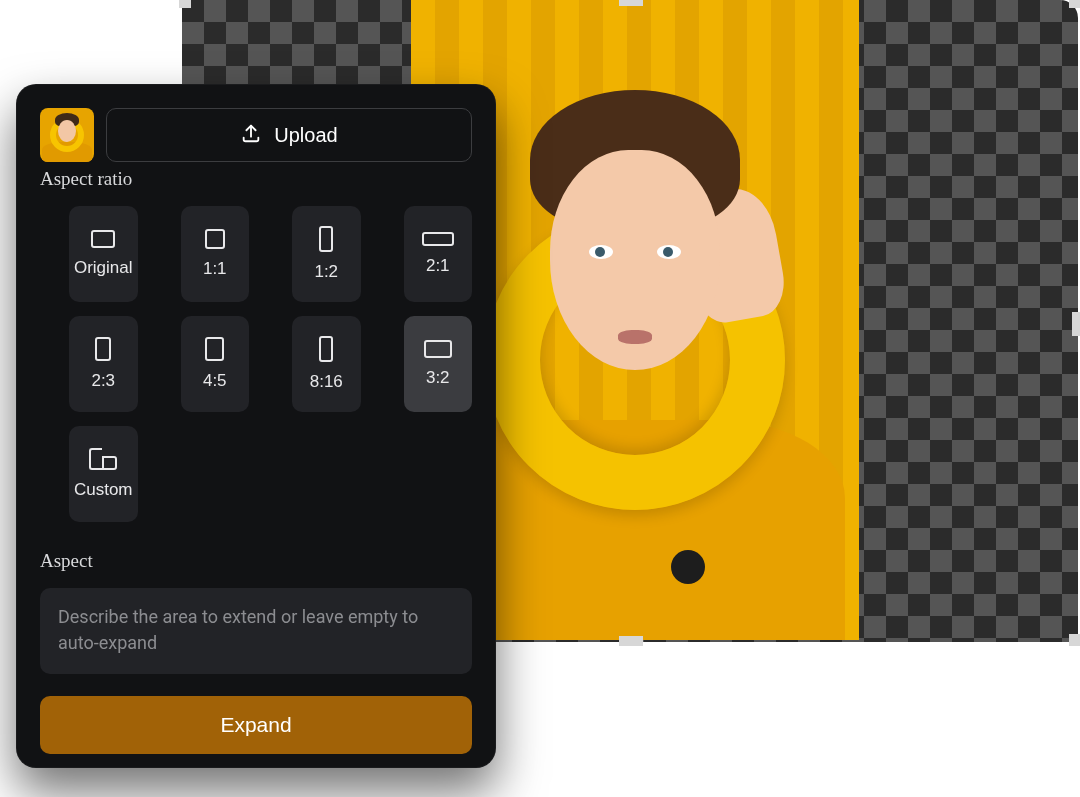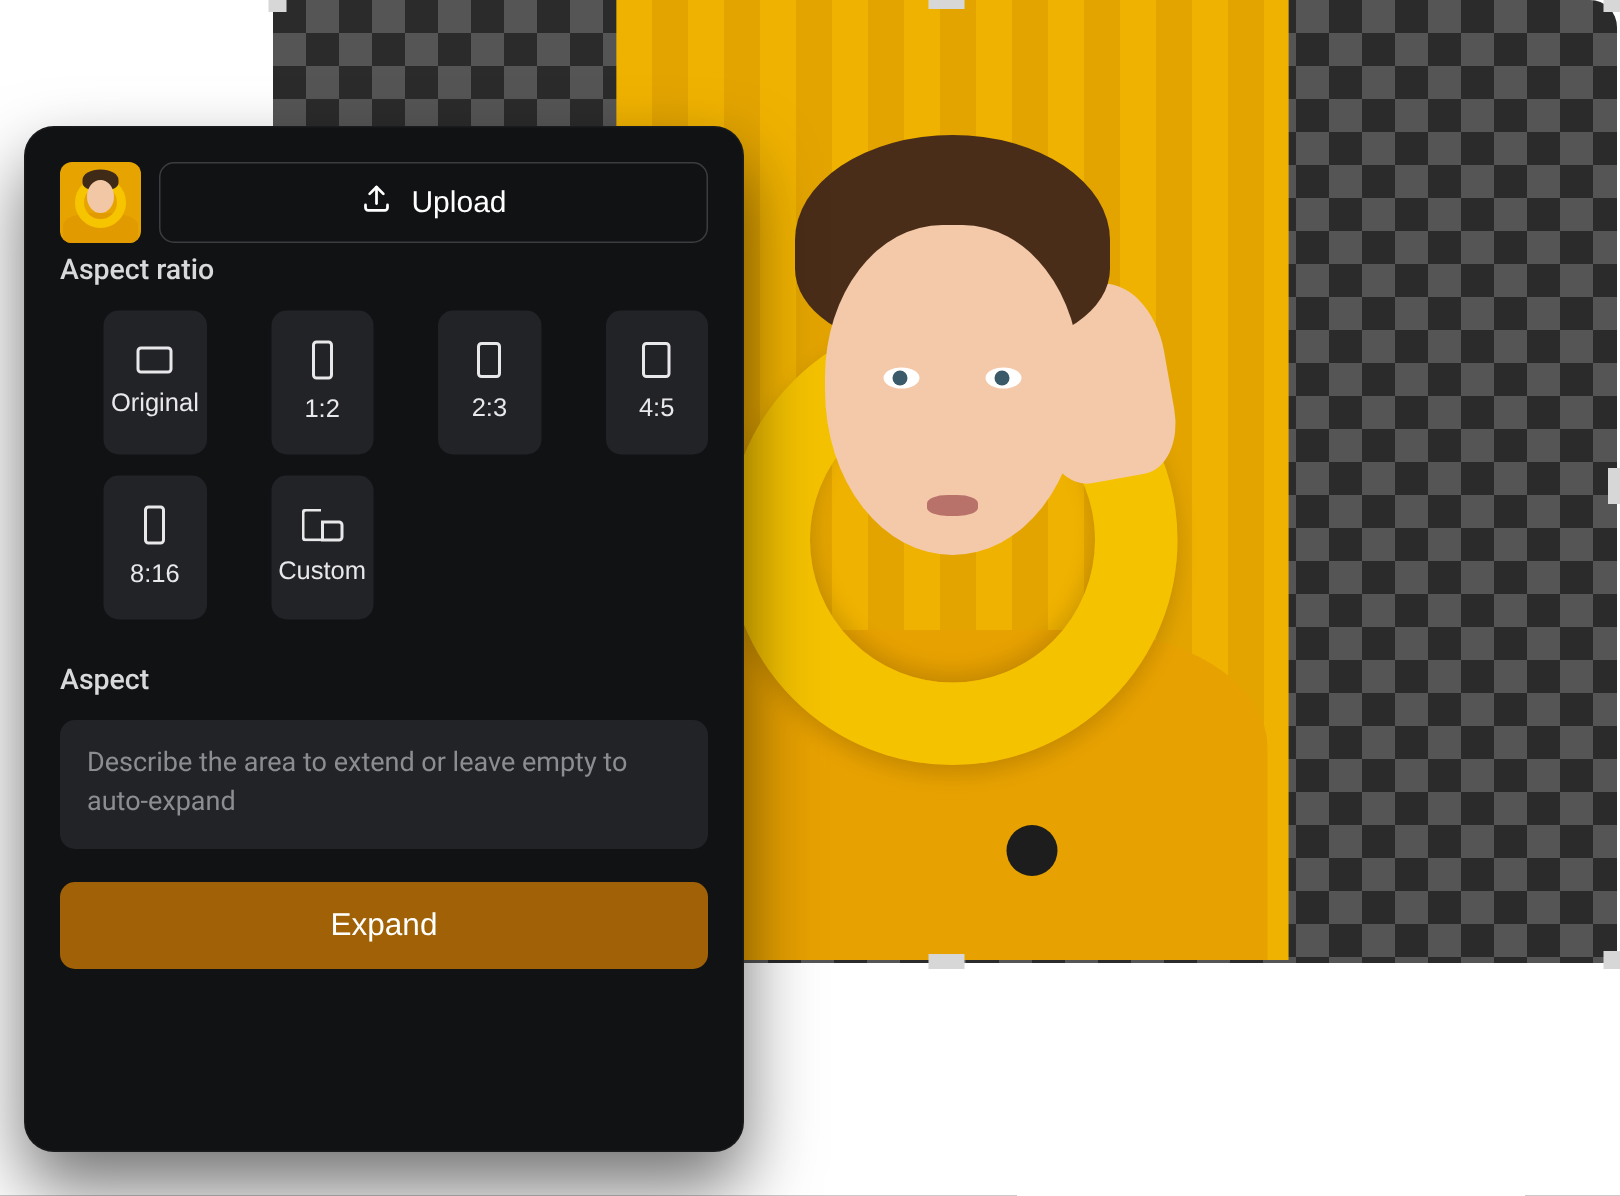--- a/index.html
+++ b/index.html
@@ -69,21 +69,21 @@
   .thumb .mini-hair{position:absolute;left:50%;top:22%;width:24px;height:14px;background:#3f2a18;border-radius:55% 55% 40% 40%;transform:translate(-50%,-50%);}
   .thumb .mini-coat{position:absolute;left:50%;bottom:0;width:50px;height:20px;background:#e19a00;border-radius:40% 40% 0 0;transform:translateX(-50%);}
 
   .upload-btn {
     flex:1; height:54px; border:1px solid #3c3d40; border-radius:10px;
     background:transparent; color:#fff; font-size:20px; font-weight:500;
     display:flex; align-items:center; justify-content:center; gap:12px; cursor:pointer;
   }
   .upload-btn svg { width:22px; height:22px; }
 
-  .section-label { font-size:19px; font-weight:500; color:#d8d9db; margin:6px 0 16px; }
+  .section-label { font-size:19px; font-weight:500; color:#d8d9db; margin:6px 0 16px;font-family:Liberation Serif, serif; }
 
   .ratio-grid { display:grid; grid-template-columns:repeat(4,1fr); gap:14px; margin-bottom:28px; }
   .ratio-tile {
     height:96px; background:#222327; border-radius:10px;
     display:flex; flex-direction:column; align-items:center; justify-content:center; gap:10px;
     color:#e8e8ea; font-size:17px; cursor:pointer; border:none;margin-left:29px;
   }
   .ratio-tile.selected { background:#3b3c40; }
   .shape { border:2px solid #e8e8ea; border-radius:3px; }
 
@@ -150,34 +150,46 @@
     </button>
   </div>
 
   <div class="section-label">Aspect ratio</div>
   <div class="ratio-grid" id="ratio-grid">
       <button class="ratio-tile">
         <div class="shape" style="width: 24px; height: 18px;"></div>
         <span>Original</span>
       </button>
       <button class="ratio-tile">
+        <div class="shape" style="width: 20px; height: 20px;"></div>
+        <span>1:1</span>
+      </button>
+      <button class="ratio-tile">
         <div class="shape" style="width: 14px; height: 26px;"></div>
         <span>1:2</span>
       </button>
       <button class="ratio-tile">
+        <div class="shape" style="width: 32px; height: 14px;"></div>
+        <span>2:1</span>
+      </button>
+      <button class="ratio-tile">
         <div class="shape" style="width: 16px; height: 24px;"></div>
         <span>2:3</span>
       </button>
       <button class="ratio-tile">
         <div class="shape" style="width: 19px; height: 24px;"></div>
         <span>4:5</span>
       </button>
       <button class="ratio-tile">
         <div class="shape" style="width: 14px; height: 26px;"></div>
         <span>8:16</span>
+      </button>
+      <button class="ratio-tile selected">
+        <div class="shape" style="width: 28px; height: 18px;"></div>
+        <span>3:2</span>
       </button>
       <button class="ratio-tile">
         <div class="custom-icon">
           <div class="a"></div>
           <div class="b"></div>
         </div>
         <span>Custom</span>
       </button>
     </div>
 

